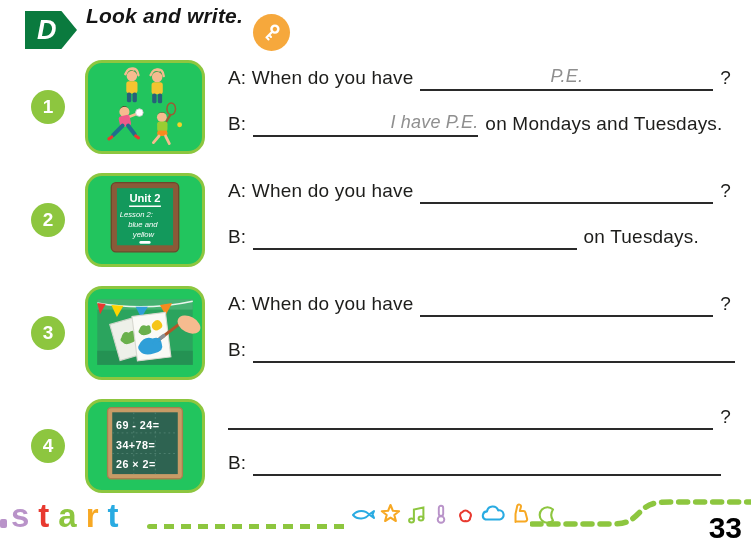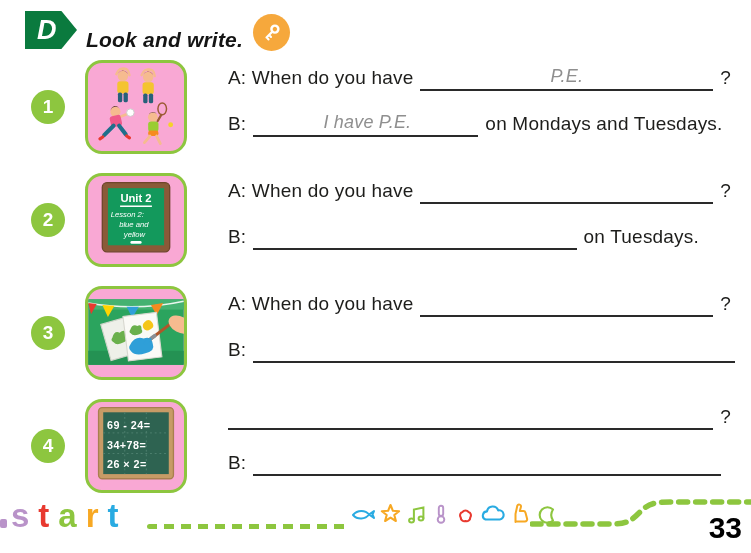--- a/index.html
+++ b/index.html
@@ -7,42 +7,42 @@
   body { font-family:"Liberation Sans", sans-serif; }
   .page { position:relative; width:751px; height:553px; background:#fff; overflow:hidden; }
 
   
   .hdr-badge {
     position:absolute; left:25px; top:11px; width:52px; height:38px;
     background:#0a7a3e; clip-path:polygon(0 0,70% 0,100% 50%,70% 100%,0 100%);
     color:#fff; font-weight:800; font-style:italic; font-size:27px;
     display:flex; align-items:center; padding-left:12px;
   }
-  .hdr-title { position:absolute; left:86px; top:28px; font-size:21px; font-weight:800; font-style:italic; color:#151515; letter-spacing:.2px; }
+  .hdr-title { position:absolute; left:86px; top:4px; font-size:21px; font-weight:800; font-style:italic; color:#151515; letter-spacing:.2px; }
   .key-btn { position:absolute; left:253px; top:14px; width:37px; height:37px; border-radius:50%; background:#f6a83c; display:flex; align-items:center; justify-content:center; border:none; cursor:pointer; }
 
   
   .row { position:absolute; left:0; width:751px; height:113px; }
   .row1{top:57px}.row2{top:170px}.row3{top:283px}.row4{top:396px}
   .numbadge {
     position:absolute; left:31px; top:33px; width:34px; height:34px; border-radius:50%;
     background:#8dc63f; color:#fff; font-weight:800; font-size:19px;
     display:flex; align-items:center; justify-content:center;
   }
   .tile {
-    position:absolute; left:85px; top:3px; width:102px; height:94px;
-    background:#f9a8d4; border:3.5px solid #8dc63f; border-radius:17px; overflow:hidden;
+    position:absolute; left:85px; top:3px; width:120px; height:94px;
+    background:#22c55e; border:3.5px solid #8dc63f; border-radius:17px; overflow:hidden;
   }
   .tile svg { display:block; width:100%; height:100%; }
   .lines { position:absolute; left:228px; right:12px; top:0; bottom:0; }
   .qline { position:absolute; left:0; right:0; display:flex; align-items:flex-end; gap:7px; font-size:19px; color:#1d1d1b; line-height:26px; letter-spacing:.2px; }
   .qline.a { top:8px; } .qline.b { top:54px; }
   .blank { flex:1 1 auto; border-bottom:2px solid #2a2a2a; height:26px; display:flex; align-items:flex-end; justify-content:center; }
   .blank .answer { color:#8f8f8f; font-size:18px; white-space:nowrap;font-style:italic; }
-  .blank.fixed { flex:0 0 225px; justify-content:center; }
+  .blank.fixed { flex:0 0 225px; justify-content:flex-end; }
   .blank.fixed .answer { padding-left:3px; }
   .pr8{padding-right:8px}.pr40{padding-right:40px}.pr4{padding-right:4px}.pr18{padding-right:18px}
 
   
   .pre-dash { position:absolute; left:0; top:519px; width:7px; height:9px; background:#b993c9; border-radius:2px; }
   .brand { position:absolute; left:11px; top:495px; font-size:33px; font-weight:800; letter-spacing:9px; line-height:1.25; }
   .brand span:nth-of-type(1){color:#b993c9}
   .brand span:nth-of-type(2){color:#e8392f}
   .brand span:nth-of-type(3){color:#8dc63f}
   .brand span:nth-of-type(4){color:#f7a823}

